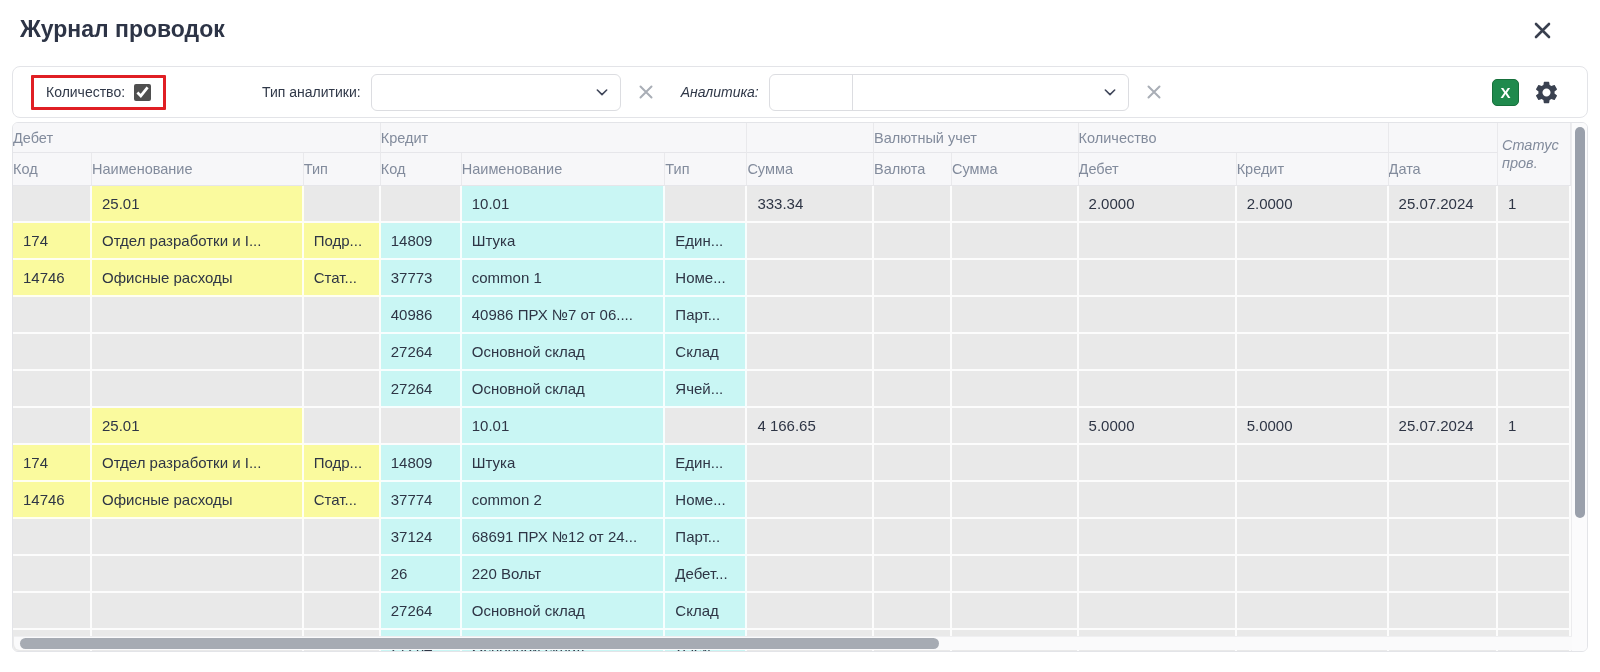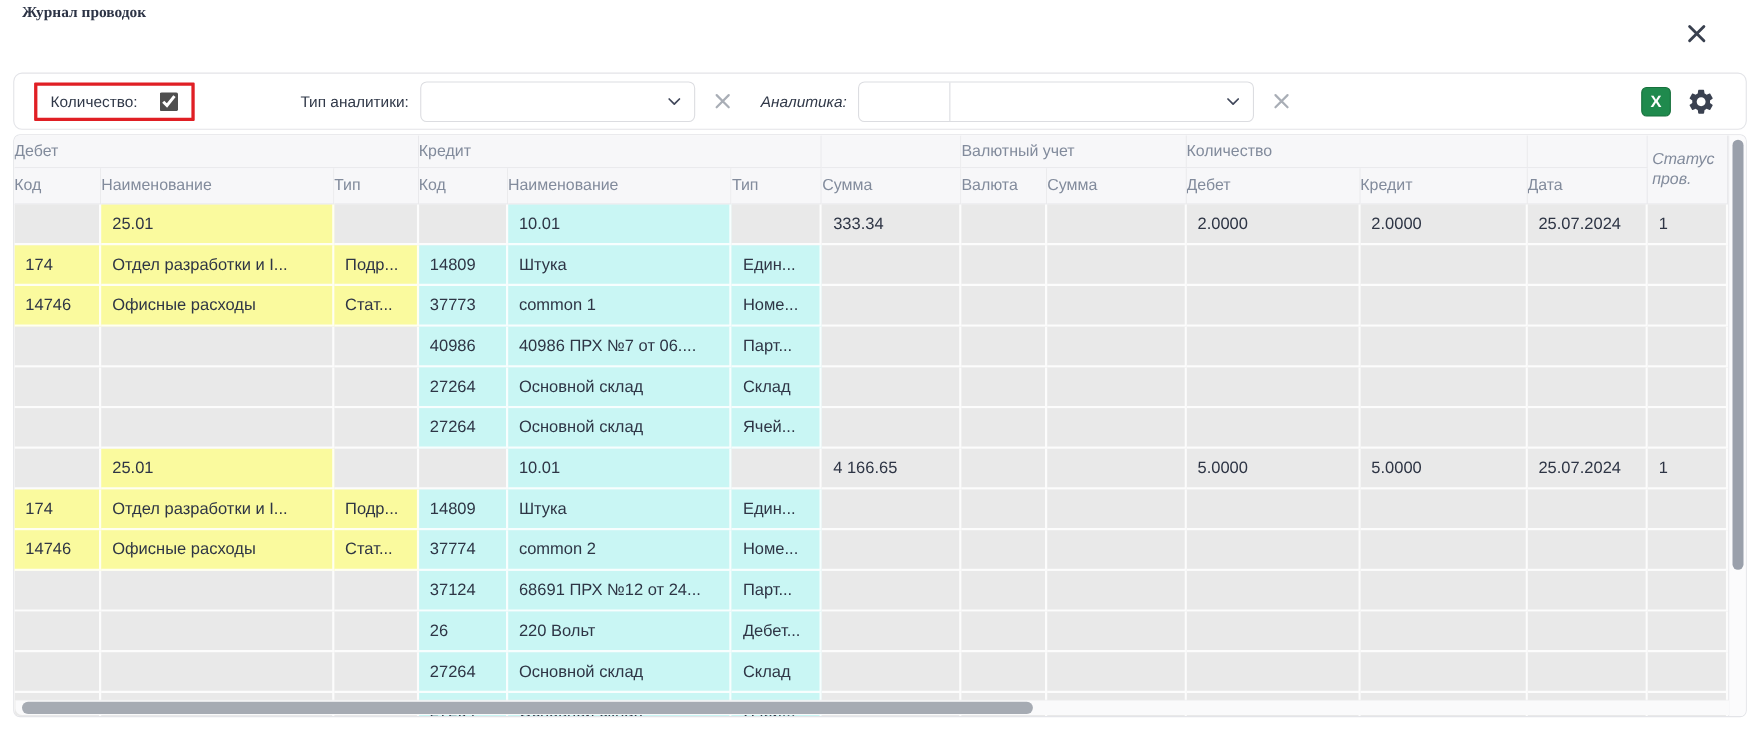--- a/index.html
+++ b/index.html
@@ -1,29 +1,29 @@
 <!DOCTYPE html>
 <html><head>
 <meta charset="utf-8">
 <style>
   * { margin:0; padding:0; box-sizing:border-box; }
   html,body { width:1600px; height:672px; background:#fff;
     font-family:"Liberation Sans","DejaVu Sans",sans-serif; }
   #screen { position:relative; width:1600px; height:672px; background:#fff; overflow:hidden; }
 
   
-  .page-title { position:absolute; left:20px; top:4px; font-size:14px; font-weight:600; color:#2d3446;font-family:Liberation Serif, serif; }
+  .page-title { position:absolute; left:20px; top:16px; font-size:23px; font-weight:600; color:#2d3446; }
   .close-btn { position:absolute; right:46px; top:18px; width:24px; height:24px; cursor:pointer;
     display:flex; align-items:center; justify-content:center; }
 
   
   .toolbar { position:absolute; left:12px; top:66px; width:1576px; height:52px;
     border:1px solid #e3e4e8; border-radius:8px; background:#fff;
     display:flex; align-items:center; padding:0 26px 0 16px; }
-  .qty-group { display:flex; align-items:center; gap:20px; border:3px solid #e01f24;
+  .qty-group { display:flex; align-items:center; gap:9px; border:3px solid #e01f24;
     padding:6px 12px; border-radius:1px; margin-left:2px; }
   .tb-label { font-size:14px; color:#303848; white-space:nowrap; }
   .qty-checkbox { width:17px; height:17px; accent-color:#4f4f4f; cursor:pointer; }
   .select-box { height:37px; border:1px solid #dcdde1; border-radius:6px; background:#fff;
     display:flex; align-items:center; justify-content:flex-end; padding-right:10px; position:relative; cursor:pointer; }
   .sel-type { width:250px; margin-left:10px; }
   .sel-analytics { width:360px; margin-left:10px; }
   .sel-divider { position:absolute; left:82px; top:0; bottom:0; border-left:1px solid #dcdde1; }
   .clear-x { margin-left:17px; width:16px; height:16px; cursor:pointer; }
   .lbl-type { margin-left:96px; }

